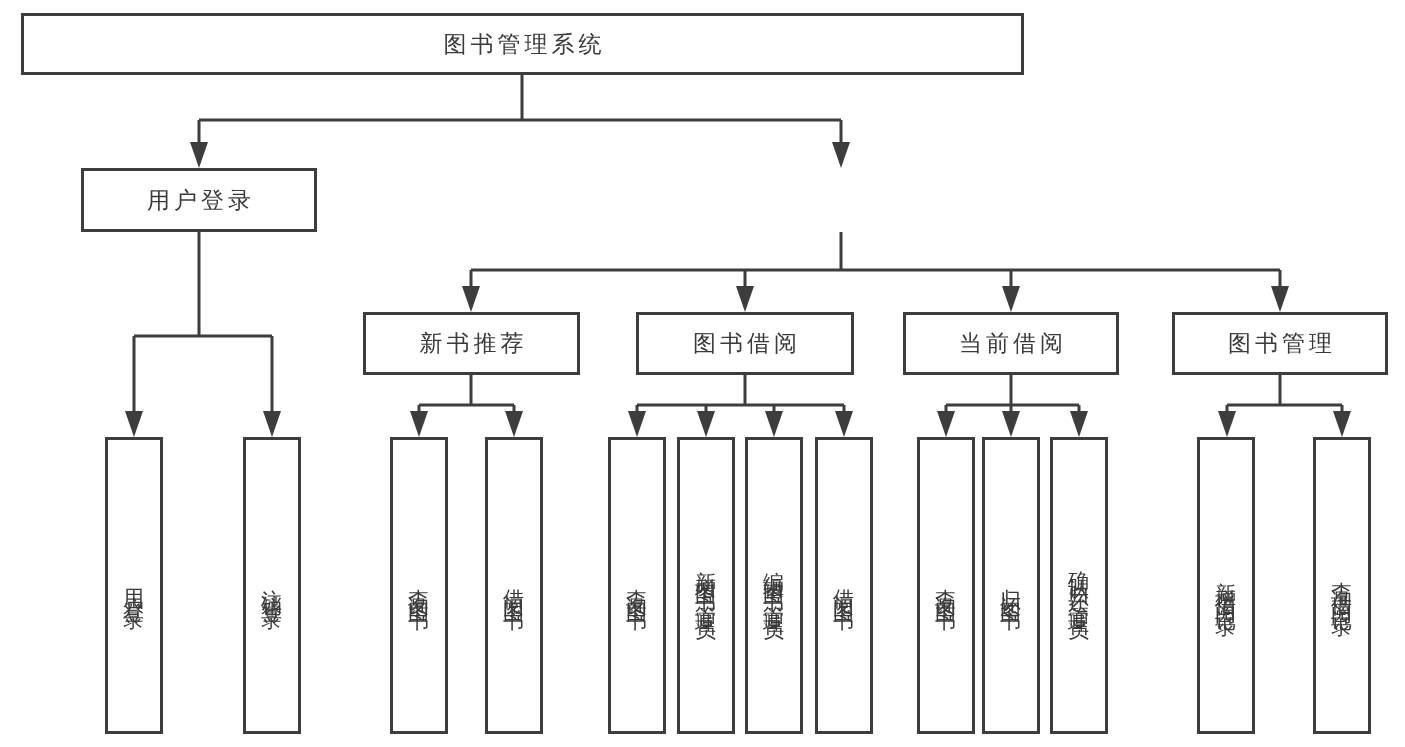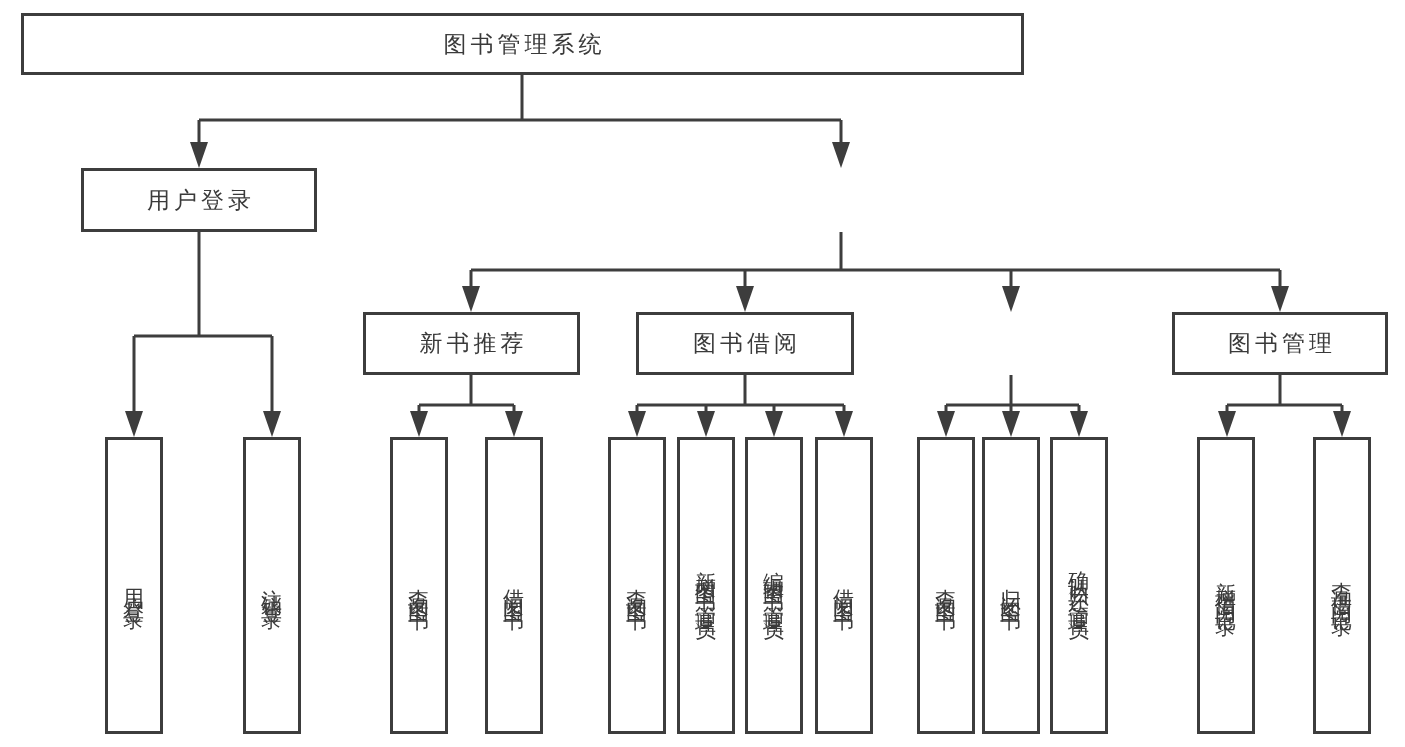--- a/index.html
+++ b/index.html
@@ -116,20 +116,23 @@
   <div class="box h" style="left:81px;top:168px;width:236px;height:64px">
     <span>用户登录</span>
   </div>
 
   <div class="box h" style="left:636px;top:312px;width:218px;height:63px">
     <span>图书借阅</span>
   </div>
   <div class="box h" style="left:363px;top:312px;width:217px;height:63px">
     <span>新书推荐</span>
   </div>
+  <div class="box h" style="left:903px;top:312px;width:216px;height:63px">
+    <span>当前借阅</span>
+  </div>
   <div class="box h" style="left:1172px;top:312px;width:216px;height:63px">
     <span>图书管理</span>
   </div>
 
   <div class="box v" style="left:105px;top:437px;width:58px;height:297px">
     <span>用户登录</span>
   </div>
   <div class="box v" style="left:243px;top:437px;width:58px;height:297px">
     <span>注销登录</span>
   </div>

